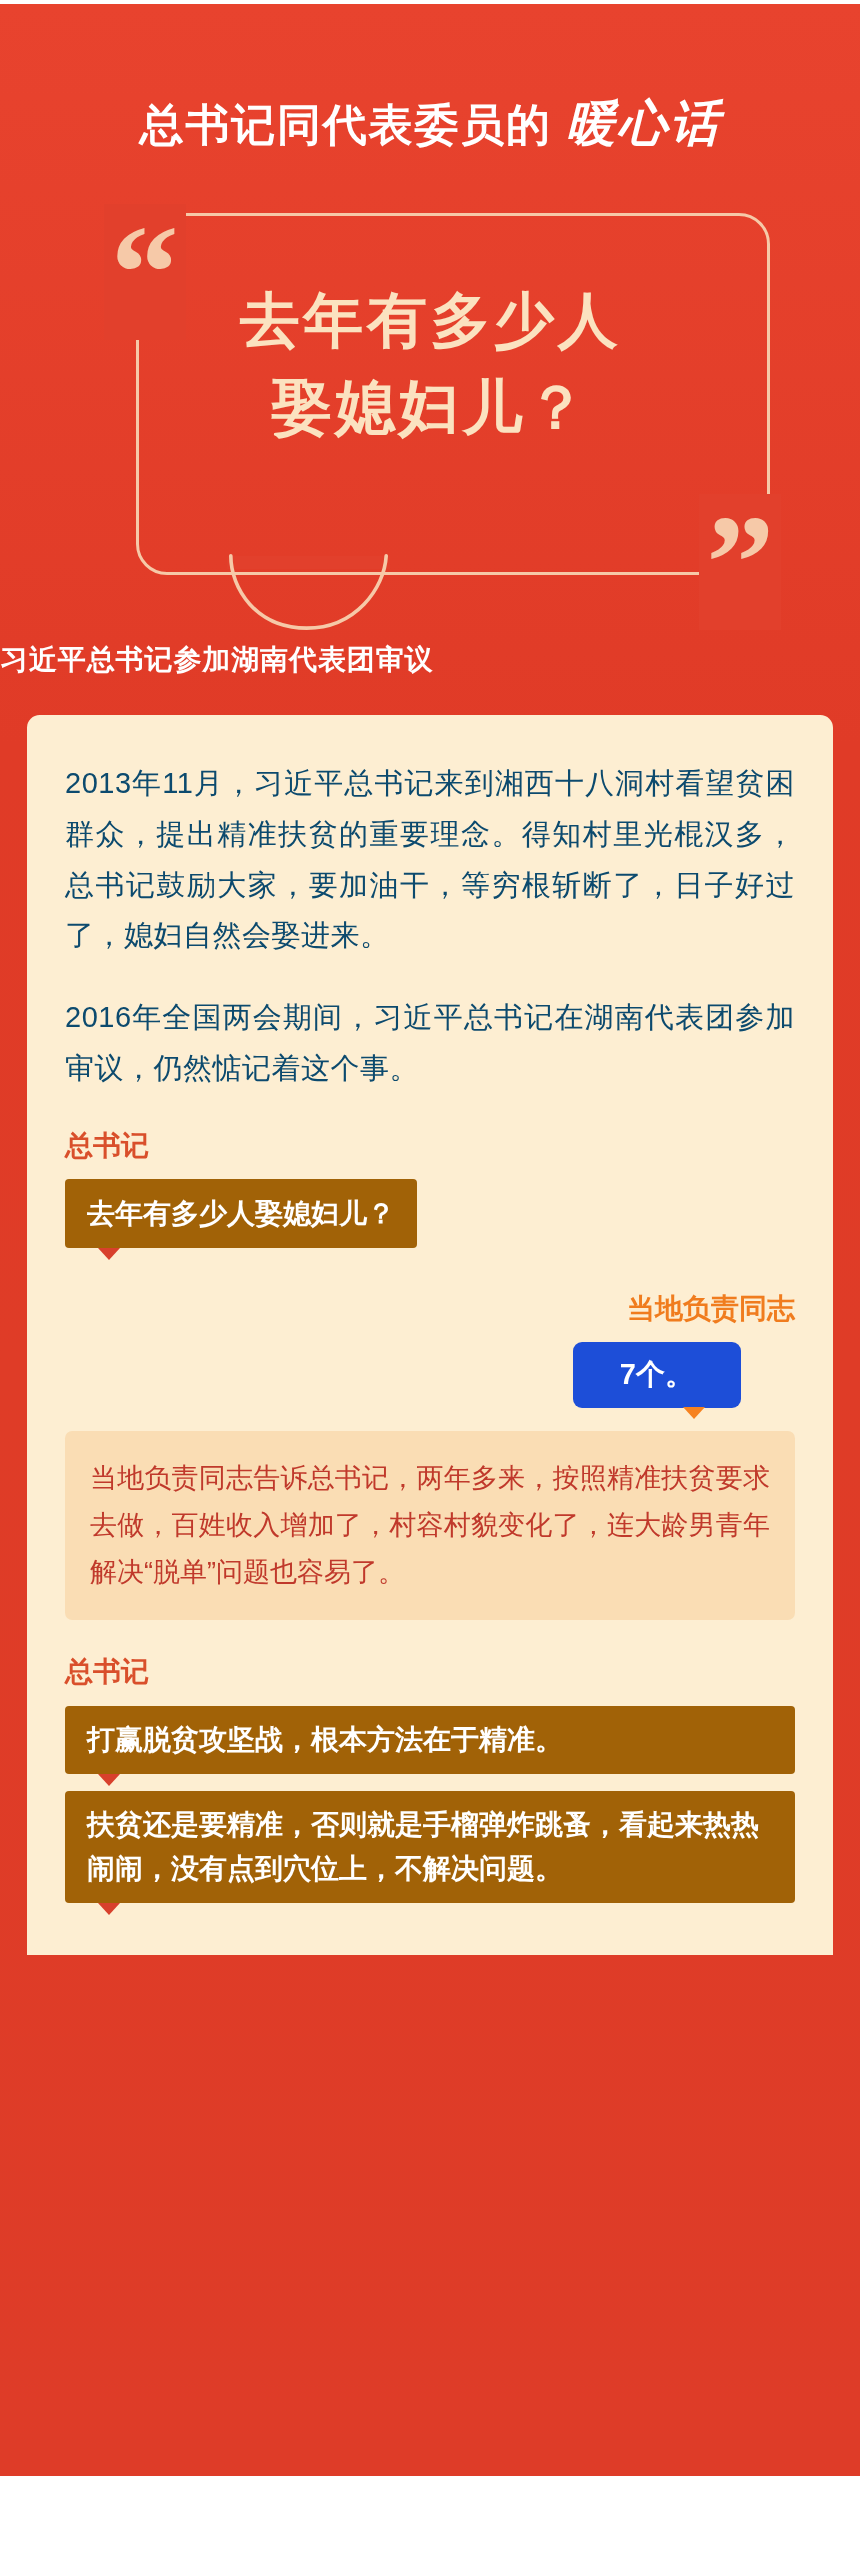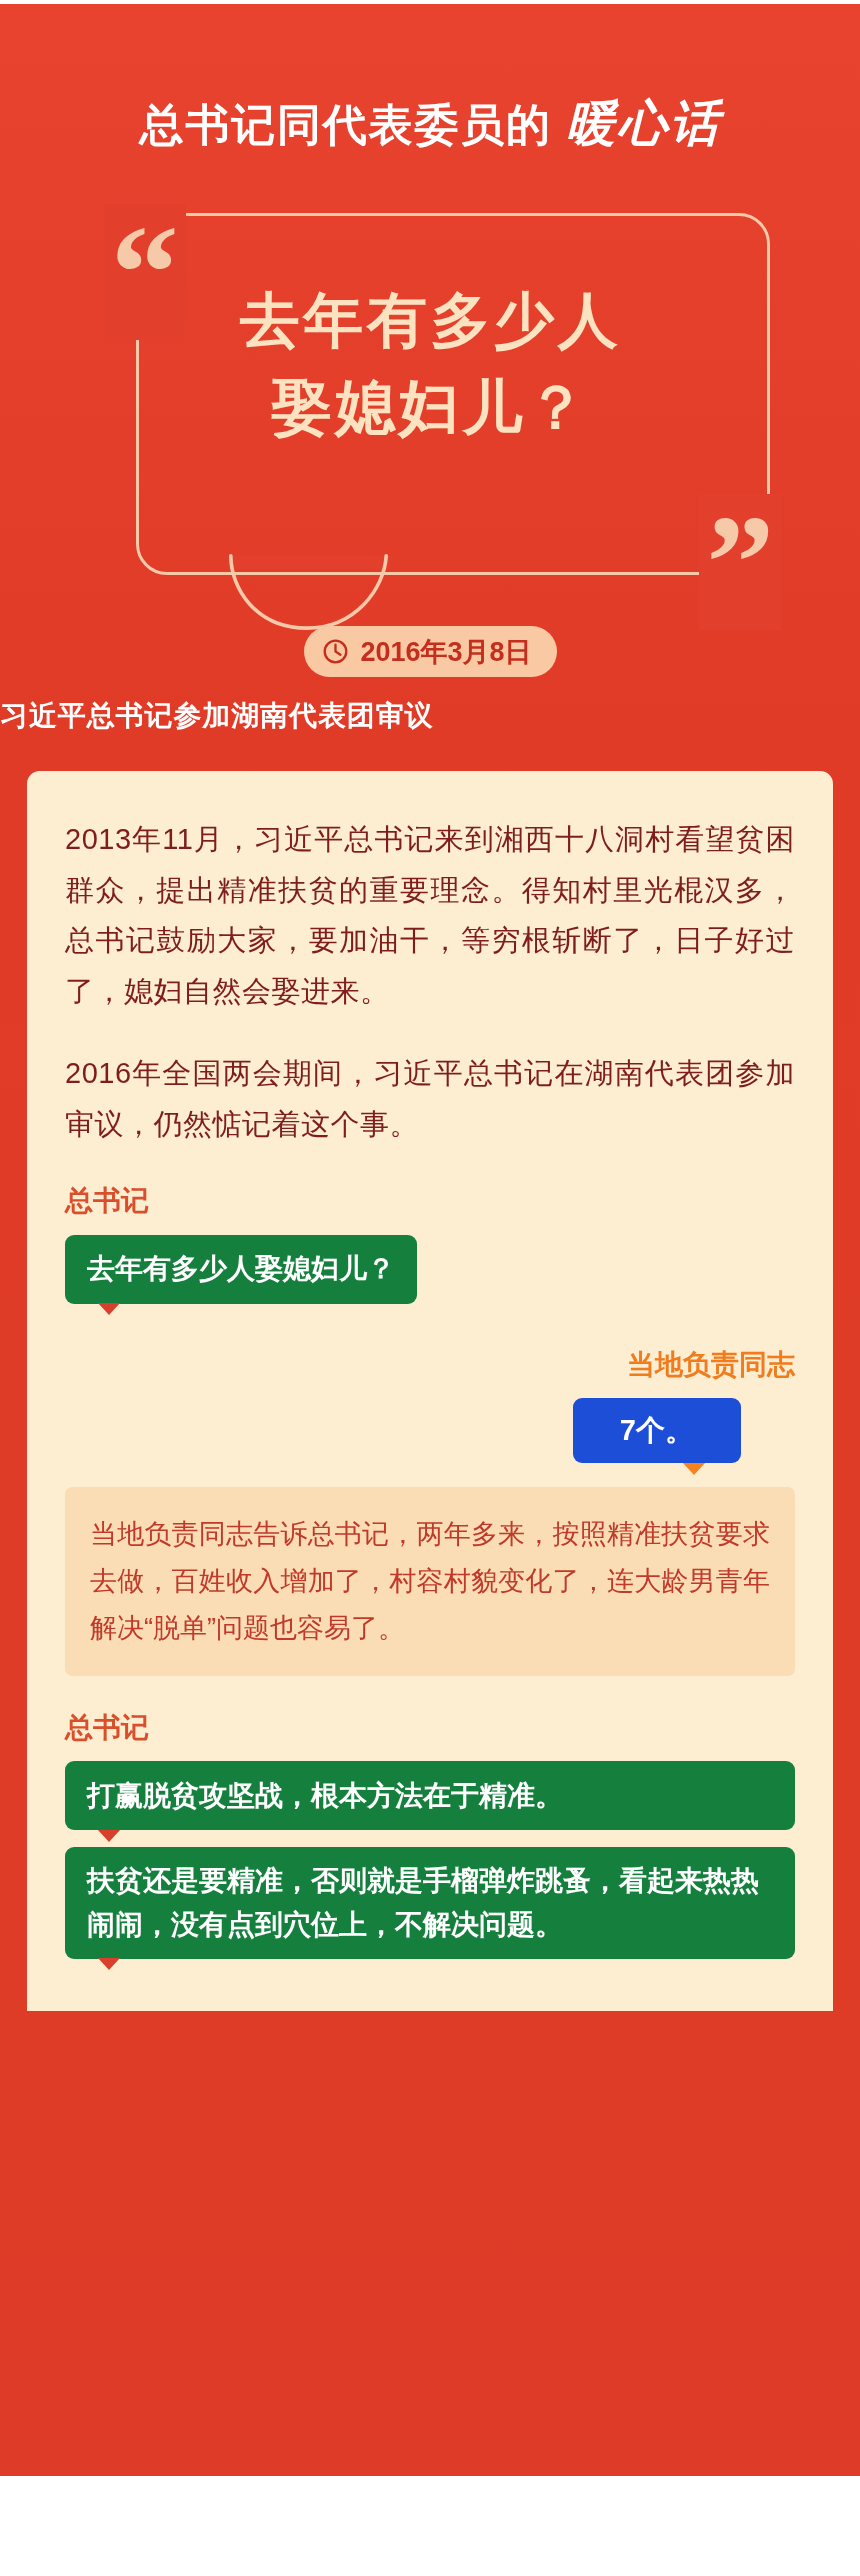--- a/index.html
+++ b/index.html
@@ -146,21 +146,21 @@
   .card {
     position: relative;
     margin: 36px 27px 0;
     background: #fdeed2;
     border-radius: 12.7px 12.7px 0 0;
     padding: 43px 38px 36px;
     box-sizing: border-box;
     width: 806px;
   }
   .para {
-    color: #7f1d1d;
+    color: #0c4a6e;
     font-size: 29px;
     line-height: 1.75;
     text-align: justify;
     margin: 0 0 31px 0;
     letter-spacing: 0.5px;
   }
   .para:last-of-type { margin-bottom: 0; }
 
   .speaker {
     color: #d94f2b;
@@ -168,25 +168,25 @@
     font-weight: bold;
     margin: 33px 0 14.5px;
   }
   .speaker.right {
     text-align: right;
     color: #f07c1e;
   }
 
   .bubble-red {
     display: inline-block;
-    background: #15803d;
+    background: #a16207;
     color: #ffffff;
     font-size: 28px;
     font-weight: bold;
-    border-radius: 9px;
+    border-radius: 4px;
     padding: 12.7px 22px;
     line-height: 1.55;
     position: relative;
     margin-bottom: 9px;
   }
   .bubble-red.block {
     display: block;
     width: 100%;
     box-sizing: border-box;
     margin-bottom: 16.3px;
@@ -290,31 +290,20 @@
       </svg>
     </div>
     <div class="quote-mark quote-open">“</div>
     <div class="quote-mark quote-close">”</div>
     <div class="quote-text">
       <div>去年有多少人</div>
       <div>娶媳妇儿？</div>
     </div>
   </div>
 
-  <div class="date-wrap">
-    <div class="date-pill">
-      <span>
-        <svg class="clock-icon" width="27" height="27" viewBox="0 0 30 30" xmlns="http://www.w3.org/2000/svg">
-          <circle cx="15" cy="15" r="12" fill="none" stroke="#c52d1c" stroke-width="2.6"></circle>
-          <path d="M15 7.5 V15 L20.5 18.5" fill="none" stroke="#c52d1c" stroke-width="2.6" stroke-linecap="round" stroke-linejoin="round"></path>
-        </svg>
-      </span>
-      <span>2016年3月8日</span>
-    </div>
-  </div>
   <div class="subtitle">习近平总书记参加湖南代表团审议</div>
 
   <div class="card">
     <p class="para">2013年11月，习近平总书记来到湘西十八洞村看望贫困群众，提出精准扶贫的重要理念。得知村里光棍汉多，总书记鼓励大家，要加油干，等穷根斩断了，日子好过了，媳妇自然会娶进来。</p>
     <p class="para">2016年全国两会期间，习近平总书记在湖南代表团参加审议，仍然惦记着这个事。</p>
 
     <div class="speaker">总书记</div>
     <div class="bubble-red">去年有多少人娶媳妇儿？</div>
 
     <div class="speaker right">当地负责同志</div>

